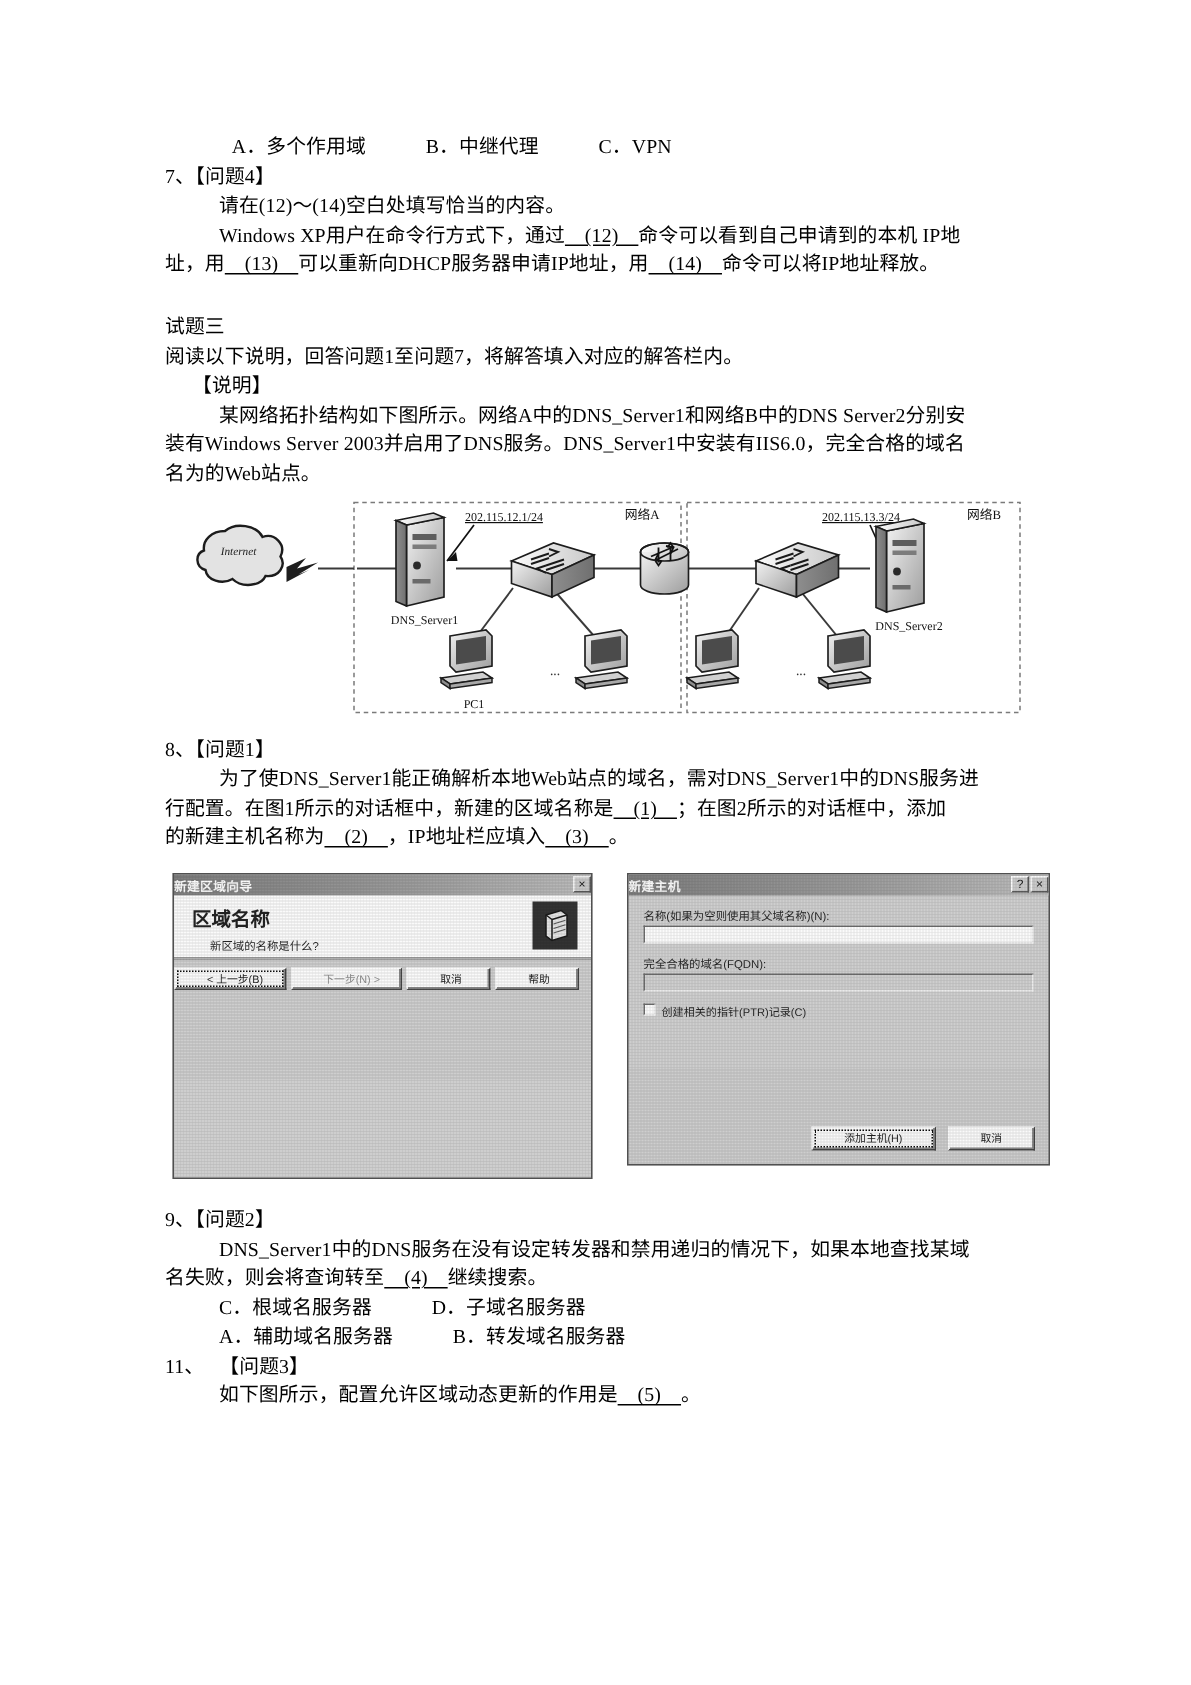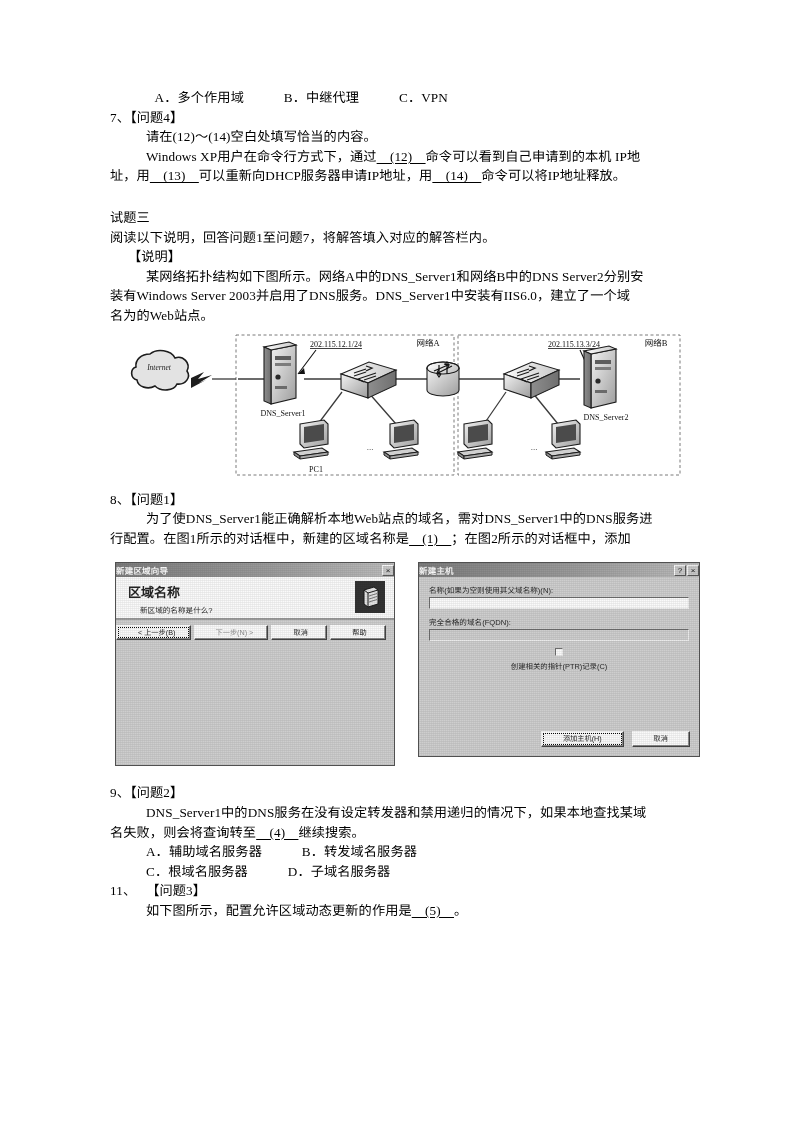--- a/index.html
+++ b/index.html
@@ -200,21 +200,20 @@
   }
   .hinput.readonly { background: #d4d0c8; }
   .hinput.ip { width: 104px; letter-spacing: 0.5px; }
   .hrow { margin-bottom: 7px; }
   .hcheck {
     display: flex;
     align-items: center;
     gap: 4px;
     font-size: 7.4px;
     margin-top: 5px;
-    flex-direction: column;
   }
   .cbox {
     width: 8px; height: 8px;
     background: #ffffff;
     border: 1px solid #6b6b6b;
     border-right-color: #eeeeee;
     border-bottom-color: #eeeeee;
     box-sizing: border-box;
   }
   .hfoot {
@@ -248,21 +247,21 @@
     <div class="ln indent1">请在(12)～(14)空白处填写恰当的内容。</div>
     <div class="ln indent1"><span>Windows XP用户在命令行方式下，通过</span><span class="blank">　(12)　</span><span>命令可以看到自己申请到的本机 IP地</span></div>
     <div class="ln indent-hang"><span>址，用</span><span class="blank">　(13)　</span><span>可以重新向DHCP服务器申请IP地址，用</span><span class="blank">　(14)　</span><span>命令可以将IP地址释放。</span></div>
 
     <div class="gap-lg"></div>
 
     <div class="ln">试题三</div>
     <div class="ln">阅读以下说明，回答问题1至问题7，将解答填入对应的解答栏内。</div>
     <div class="ln indent2">【说明】</div>
     <div class="ln indent1">某网络拓扑结构如下图所示。网络A中的DNS_Server1和网络B中的DNS Server2分别安</div>
-    <div class="ln">装有Windows Server 2003并启用了DNS服务。DNS_Server1中安装有IIS6.0，建立了一个域</div>
+    <div class="ln">装有Windows Server 2003并启用了DNS服务。DNS_Server1中安装有IIS6.0，完全合格的域名</div>
     <div class="ln">名为的Web站点。</div>
 
     <div class="diagram-wrap">
       <svg class="diagram" width="556" height="148" viewBox="0 0 556 148" xmlns="http://www.w3.org/2000/svg">
         <defs>
           <linearGradient id="gBody" x1="0" y1="0" x2="1" y2="1">
             <stop offset="0%" stop-color="#f2f2f2"></stop>
             <stop offset="100%" stop-color="#9d9d9d"></stop>
           </linearGradient>
           <linearGradient id="gTop" x1="0" y1="0" x2="1" y2="0">
@@ -409,20 +408,21 @@
         <text x="300" y="14" font-family="Liberation Serif, serif" font-size="8.5" fill="#111" text-anchor="middle">网络A</text>
         <text x="528" y="14" font-family="Liberation Serif, serif" font-size="8.5" fill="#111" text-anchor="middle">网络B</text>
       </svg>
     </div>
 
     <div class="gap-sm"></div>
 
     <div class="ln"><span>8、</span><span>【问题1】</span></div>
     <div class="ln indent1">为了使DNS_Server1能正确解析本地Web站点的域名，需对DNS_Server1中的DNS服务进</div>
     <div class="ln"><span>行配置。在图1所示的对话框中，新建的区域名称是</span><span class="blank">　(1)　</span><span>；在图2所示的对话框中，添加</span></div>
+    <div class="ln"><span>的新建主机名称为</span><span class="blank">　(2)　</span><span>，IP地址栏应填入</span><span class="blank">　(3)　</span><span>。</span></div>
 
     <div class="dialogs">
 
       <div class="dlg" id="dlg-zone">
         <div class="titlebar">
           <span class="ttl">新建区域向导</span>
           <span class="spacer"></span>
           <span class="tbtn">×</span>
         </div>
         <div class="zhdr">
@@ -473,20 +473,20 @@
         </div>
         <div class="noise-overlay"></div>
       </div>
     </div>
 
     <div class="gap-md"></div>
 
     <div class="ln"><span>9、</span><span>【问题2】</span></div>
     <div class="ln indent1">DNS_Server1中的DNS服务在没有设定转发器和禁用递归的情况下，如果本地查找某域</div>
     <div class="ln"><span>名失败，则会将查询转至</span><span class="blank">　(4)　</span><span>继续搜索。</span></div>
+    <div class="ln indent1">C．根域名服务器　　　D．子域名服务器</div>
     <div class="ln indent1">A．辅助域名服务器　　　B．转发域名服务器</div>
-    <div class="ln indent1">C．根域名服务器　　　D．子域名服务器</div>
 
     <div class="ln"><span>11、</span><span style="display:inline-block;width:10px"></span><span>【问题3】</span></div>
     <div class="ln indent1"><span>如下图所示，配置允许区域动态更新的作用是</span><span class="blank">　(5)　</span><span>。</span></div>
 
   </div>
 </div>
 
 </body></html>

